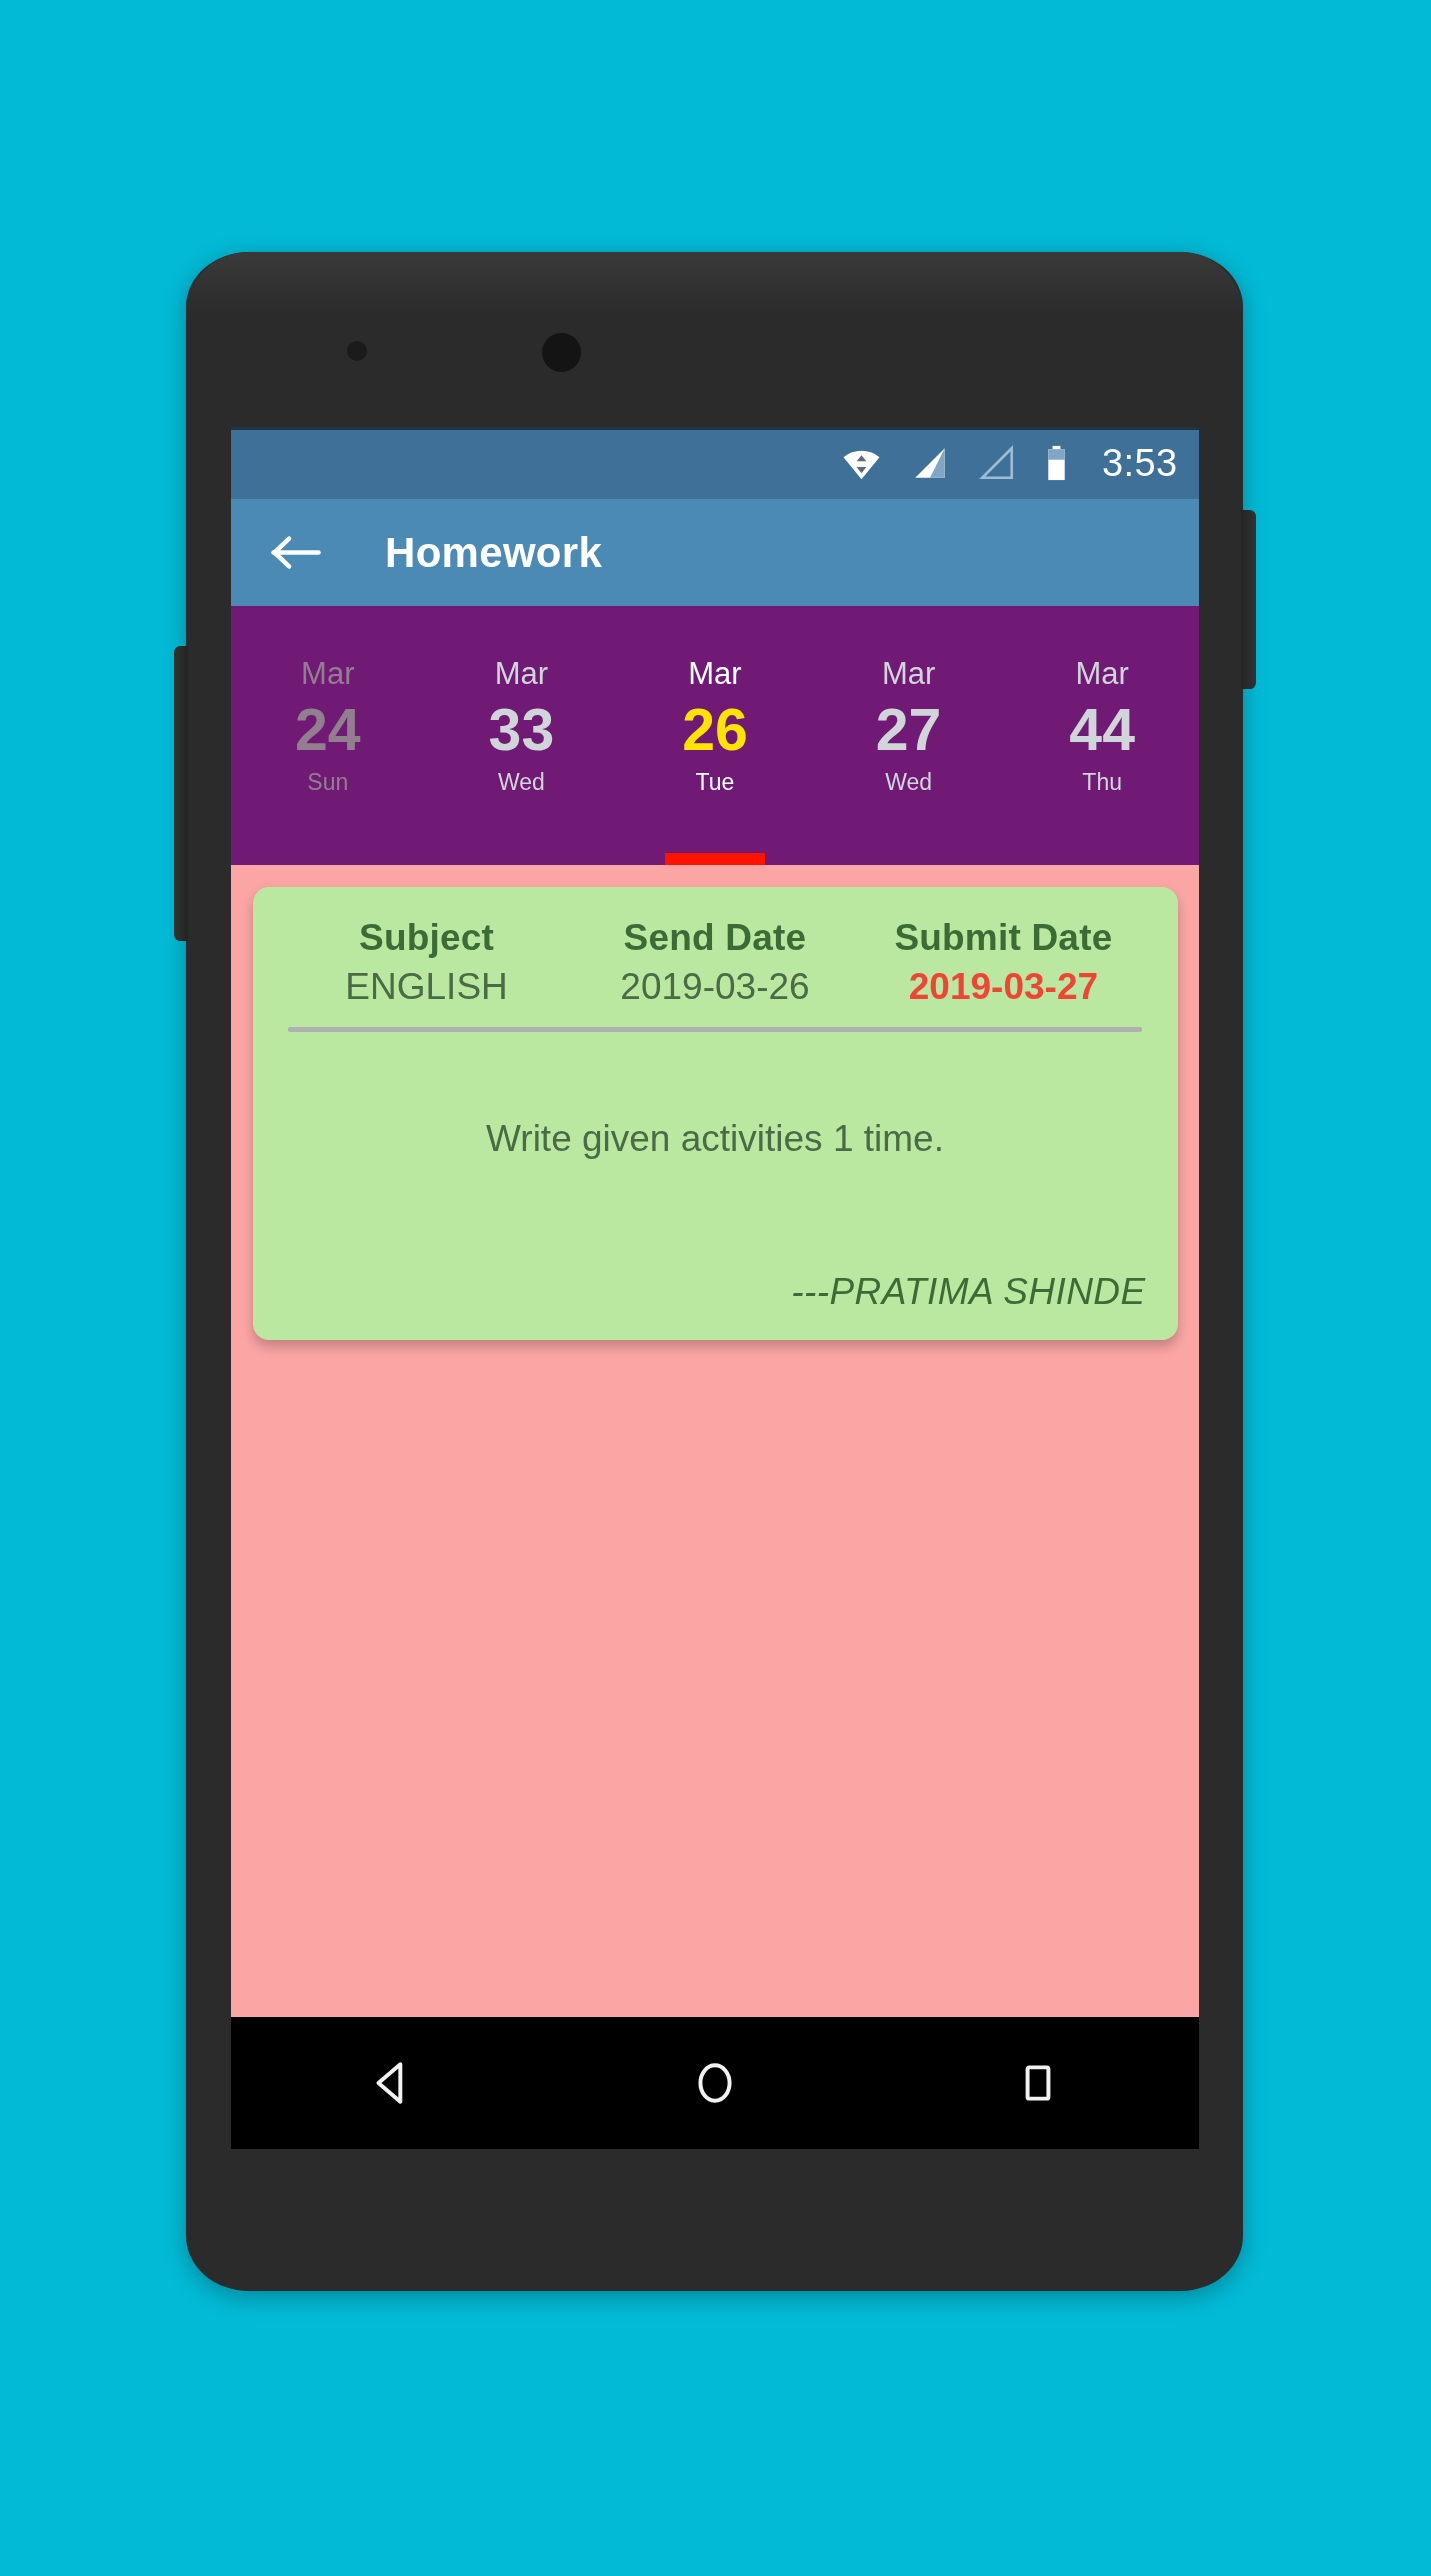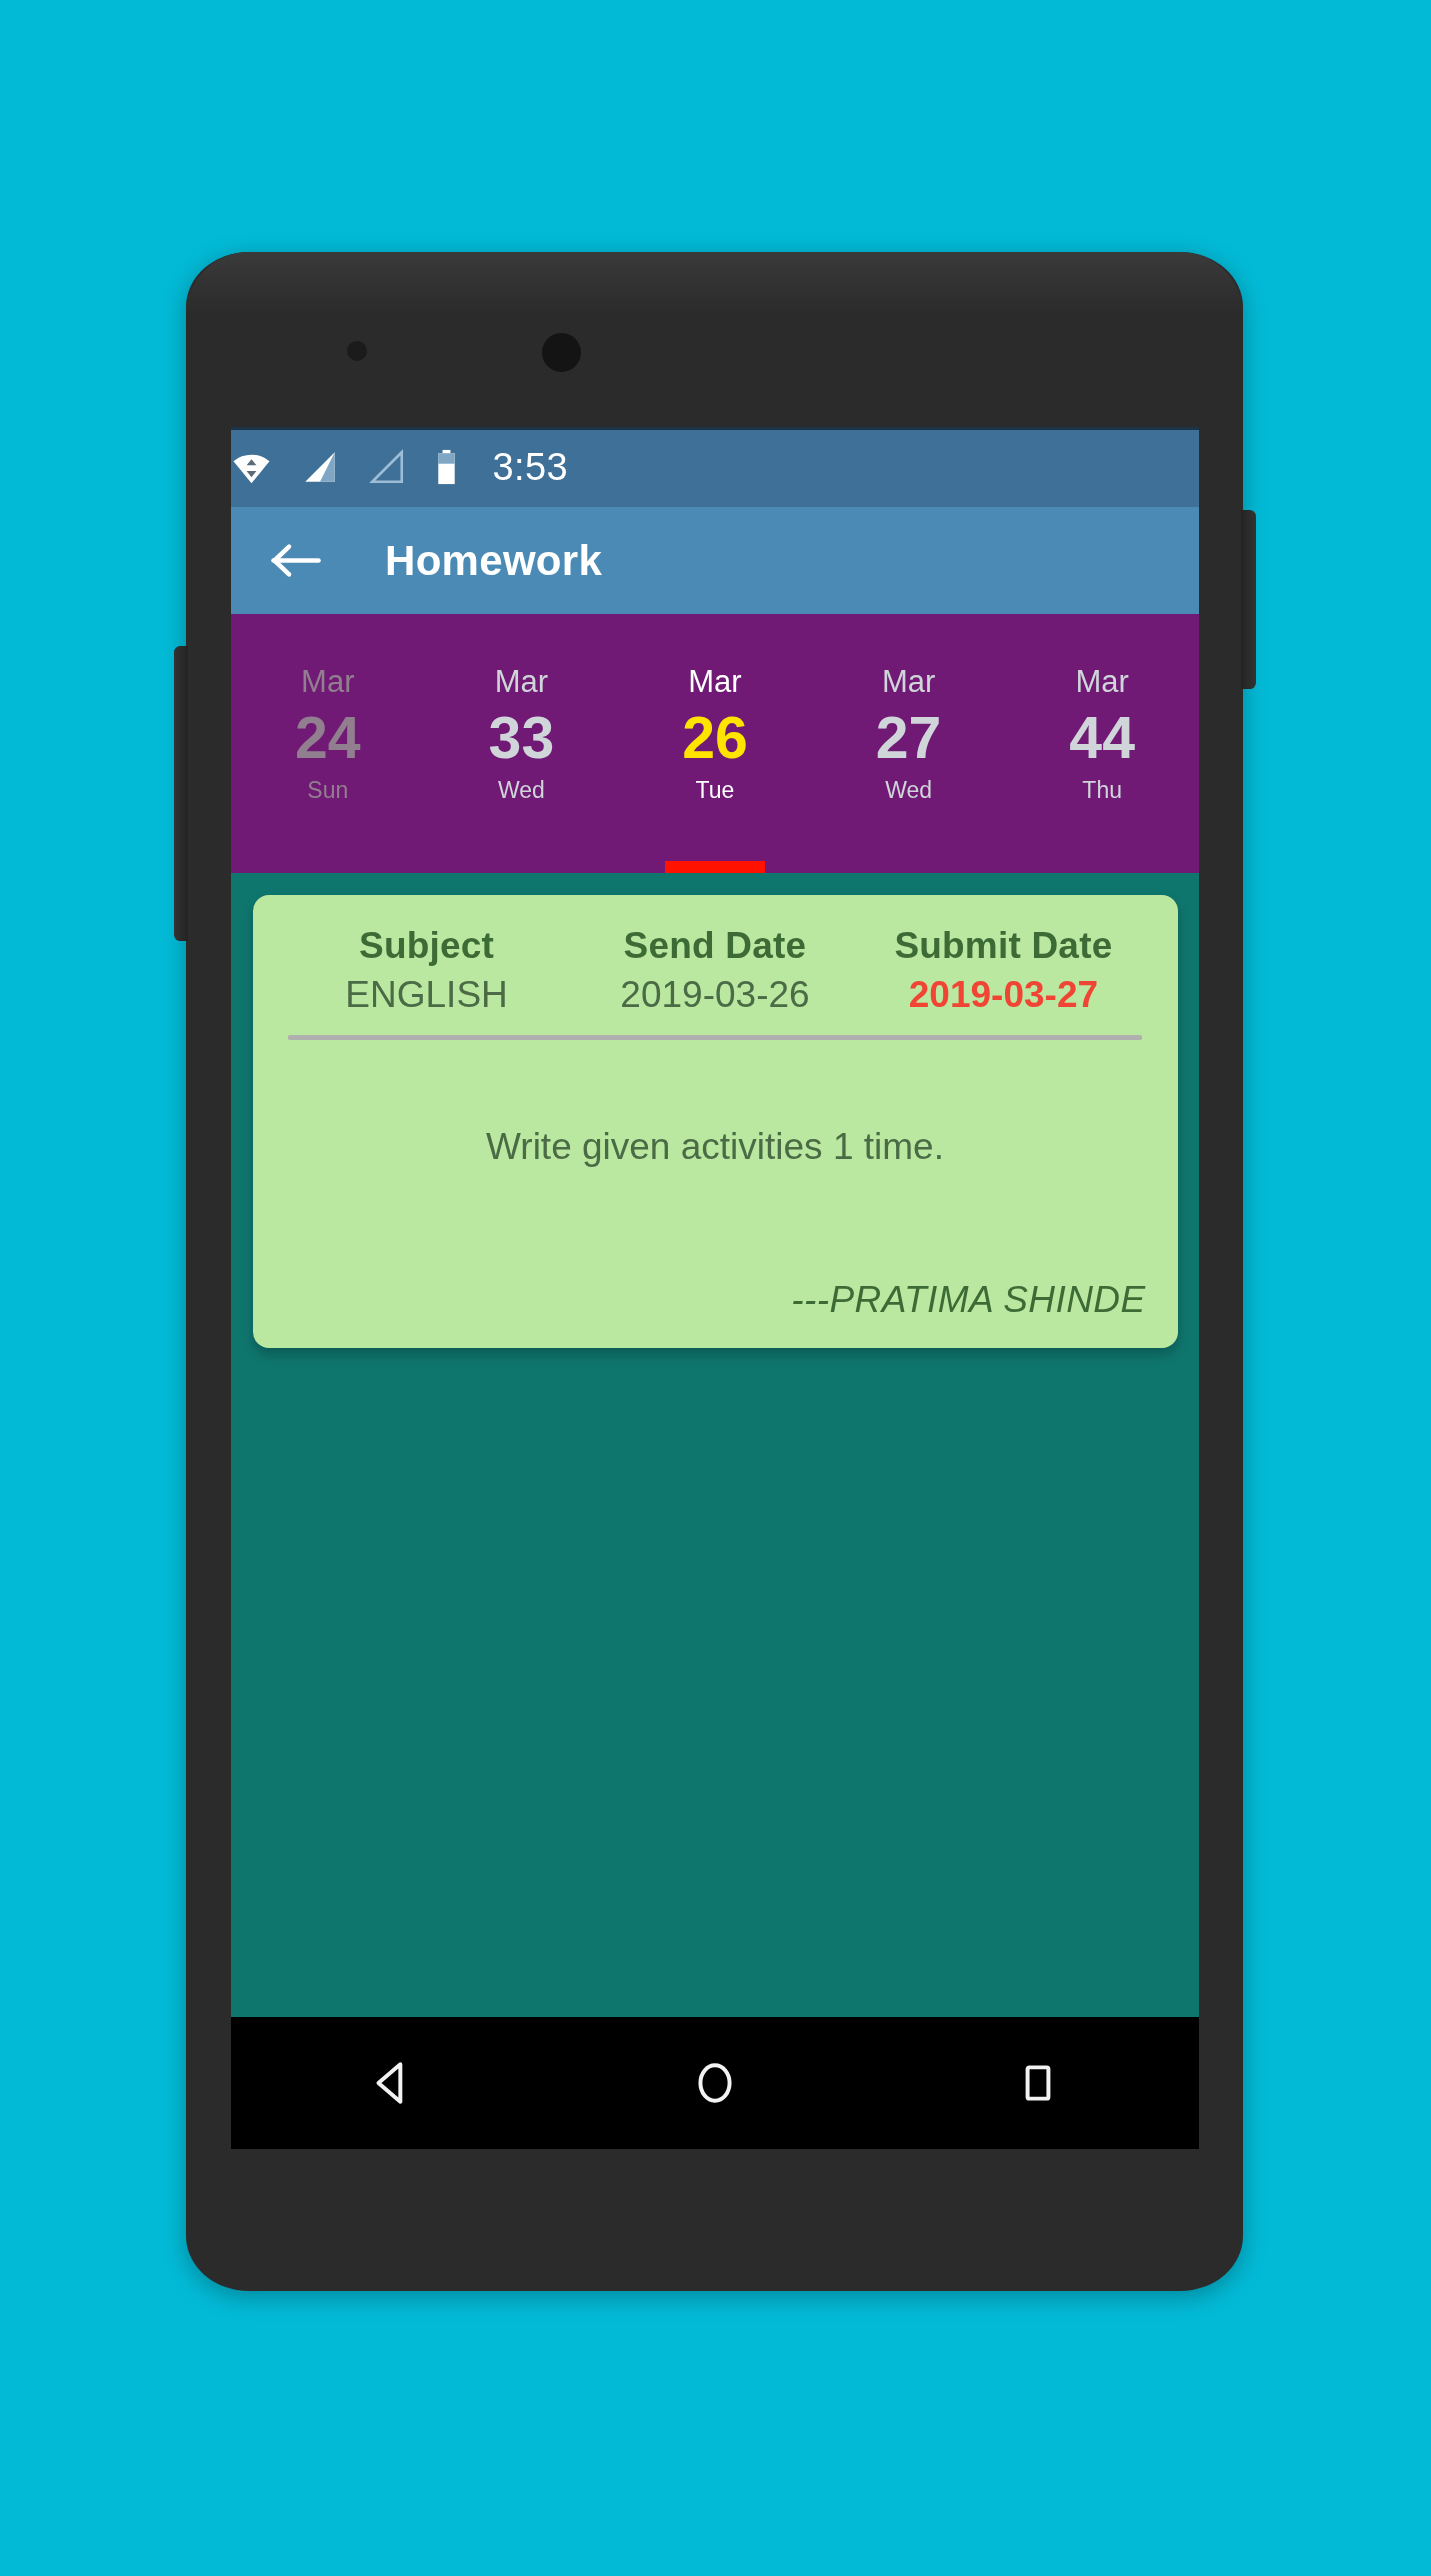--- a/index.html
+++ b/index.html
@@ -53,22 +53,22 @@
     position:absolute;
     left:45px; top:175px;
     width:968px; height:1722px;
     background:#fafafa;
     overflow:hidden;
     z-index:4;
   }
 
   
   #status-bar{
-    height:80px; background:#3e7098;
-    display:flex; align-items:center; justify-content:flex-start;
+    height:72px; background:#3e7098;
+    display:flex; align-items:center; justify-content:flex-end;
     padding-right:21.5px; gap:29px;
     position:relative;
   }
   #status-bar::before{
     content:""; position:absolute; left:0; right:0; top:0; height:2.7px;
     background:#1d3347;
   }
   .sb-icon{ display:flex; align-items:center; }
   #clock-text{
     color:#fff; font-size:38px; letter-spacing:0.4px; margin-left:5.4px;
@@ -100,21 +100,21 @@
   .date-tab.selected .dt-month,
   .date-tab.selected .dt-week{ color:#ffffff; }
   .date-tab.selected .dt-day { color:#ffe400; }
   #tab-indicator{
     position:absolute; bottom:0; height:12.5px;
     background:#ff1200;
   }
 
   
   #content-area{
-    background:#0f766e;
+    background:#fca5a5;
     height:1291px;
     padding:21.5px 21.5px 0 21.5px;
   }
   #homework-card{
     background:#bbe8a0;
     border-radius:16px;
     padding:30px 32px 27px 32px;
     box-shadow:0 6.3px 11.6px rgba(0,0,0,.22);
   }
   #card-head-row{

